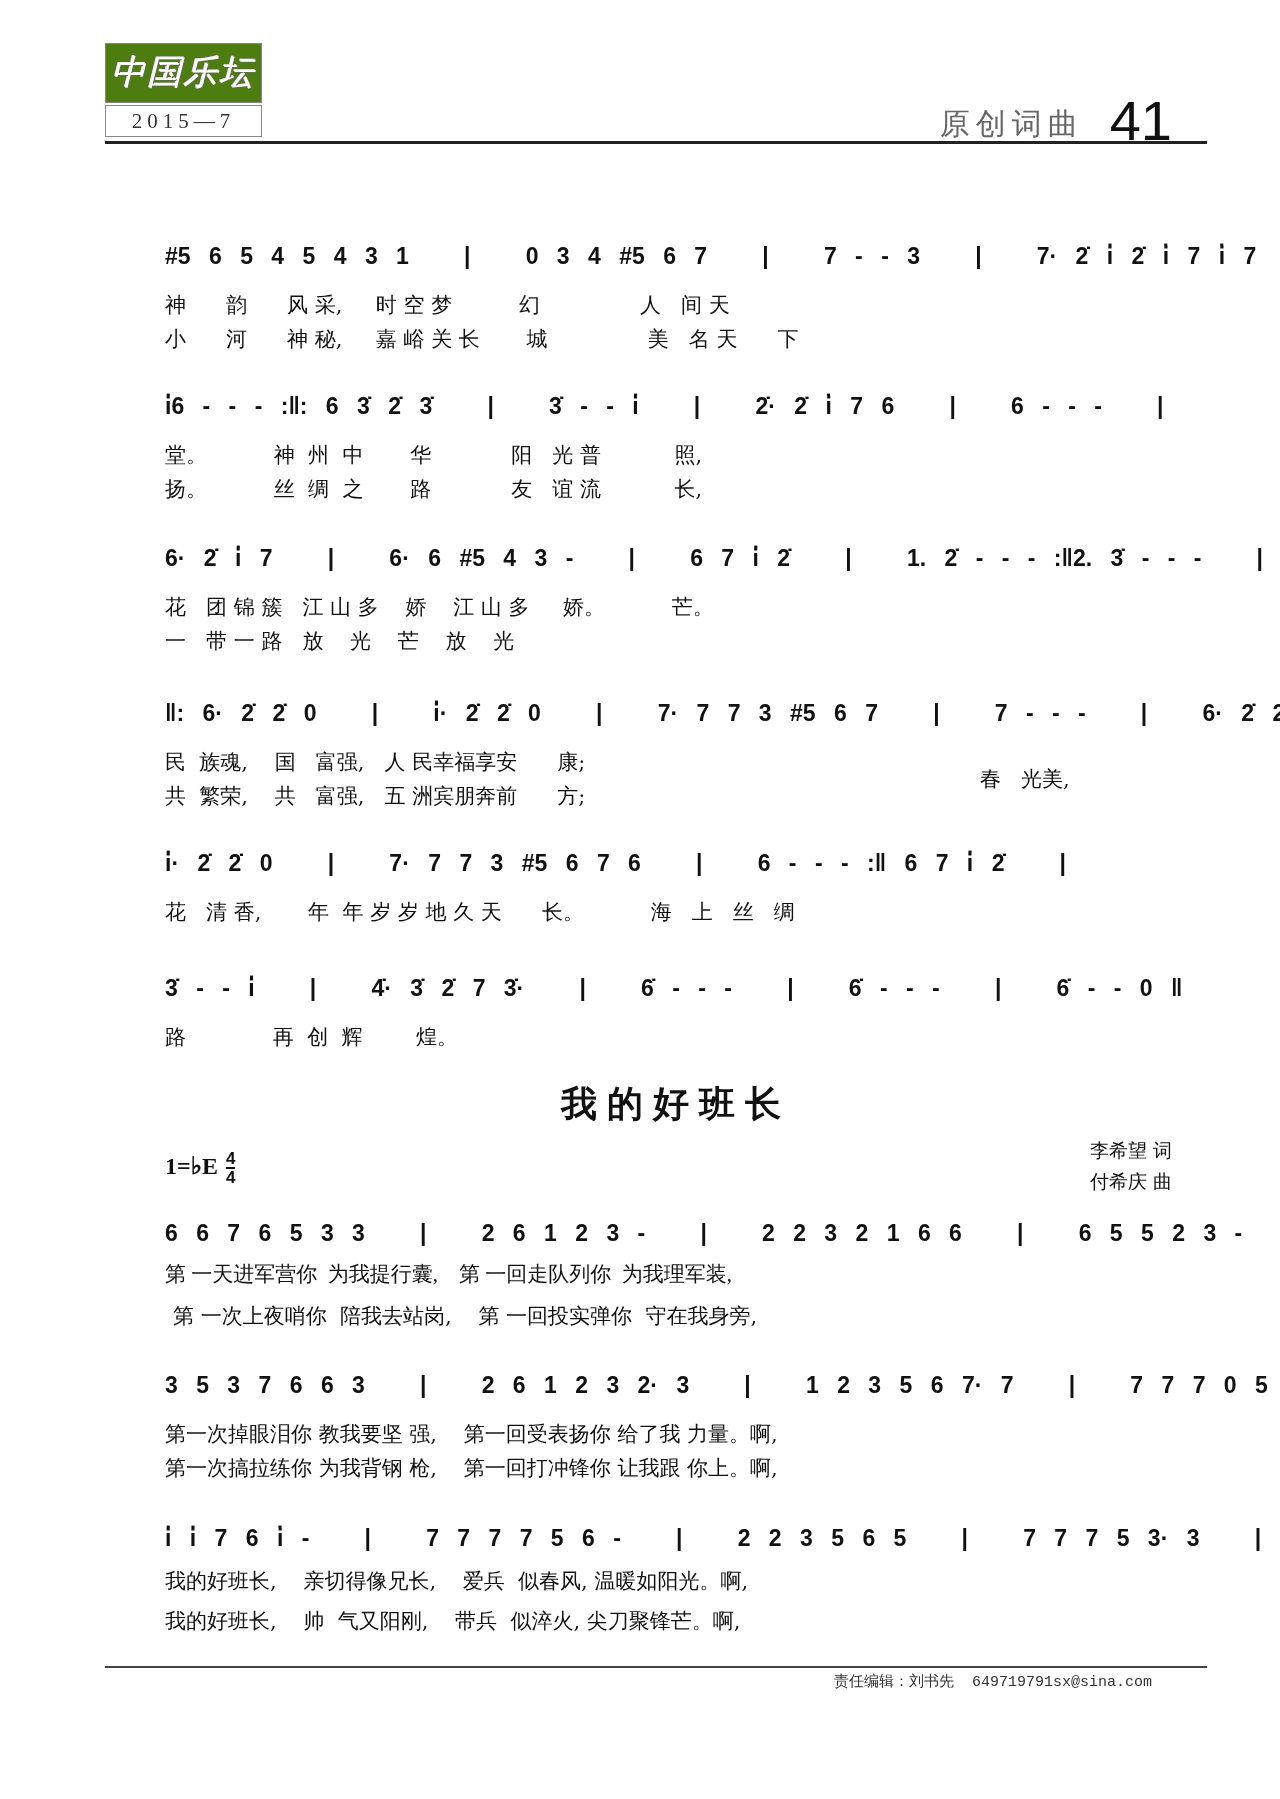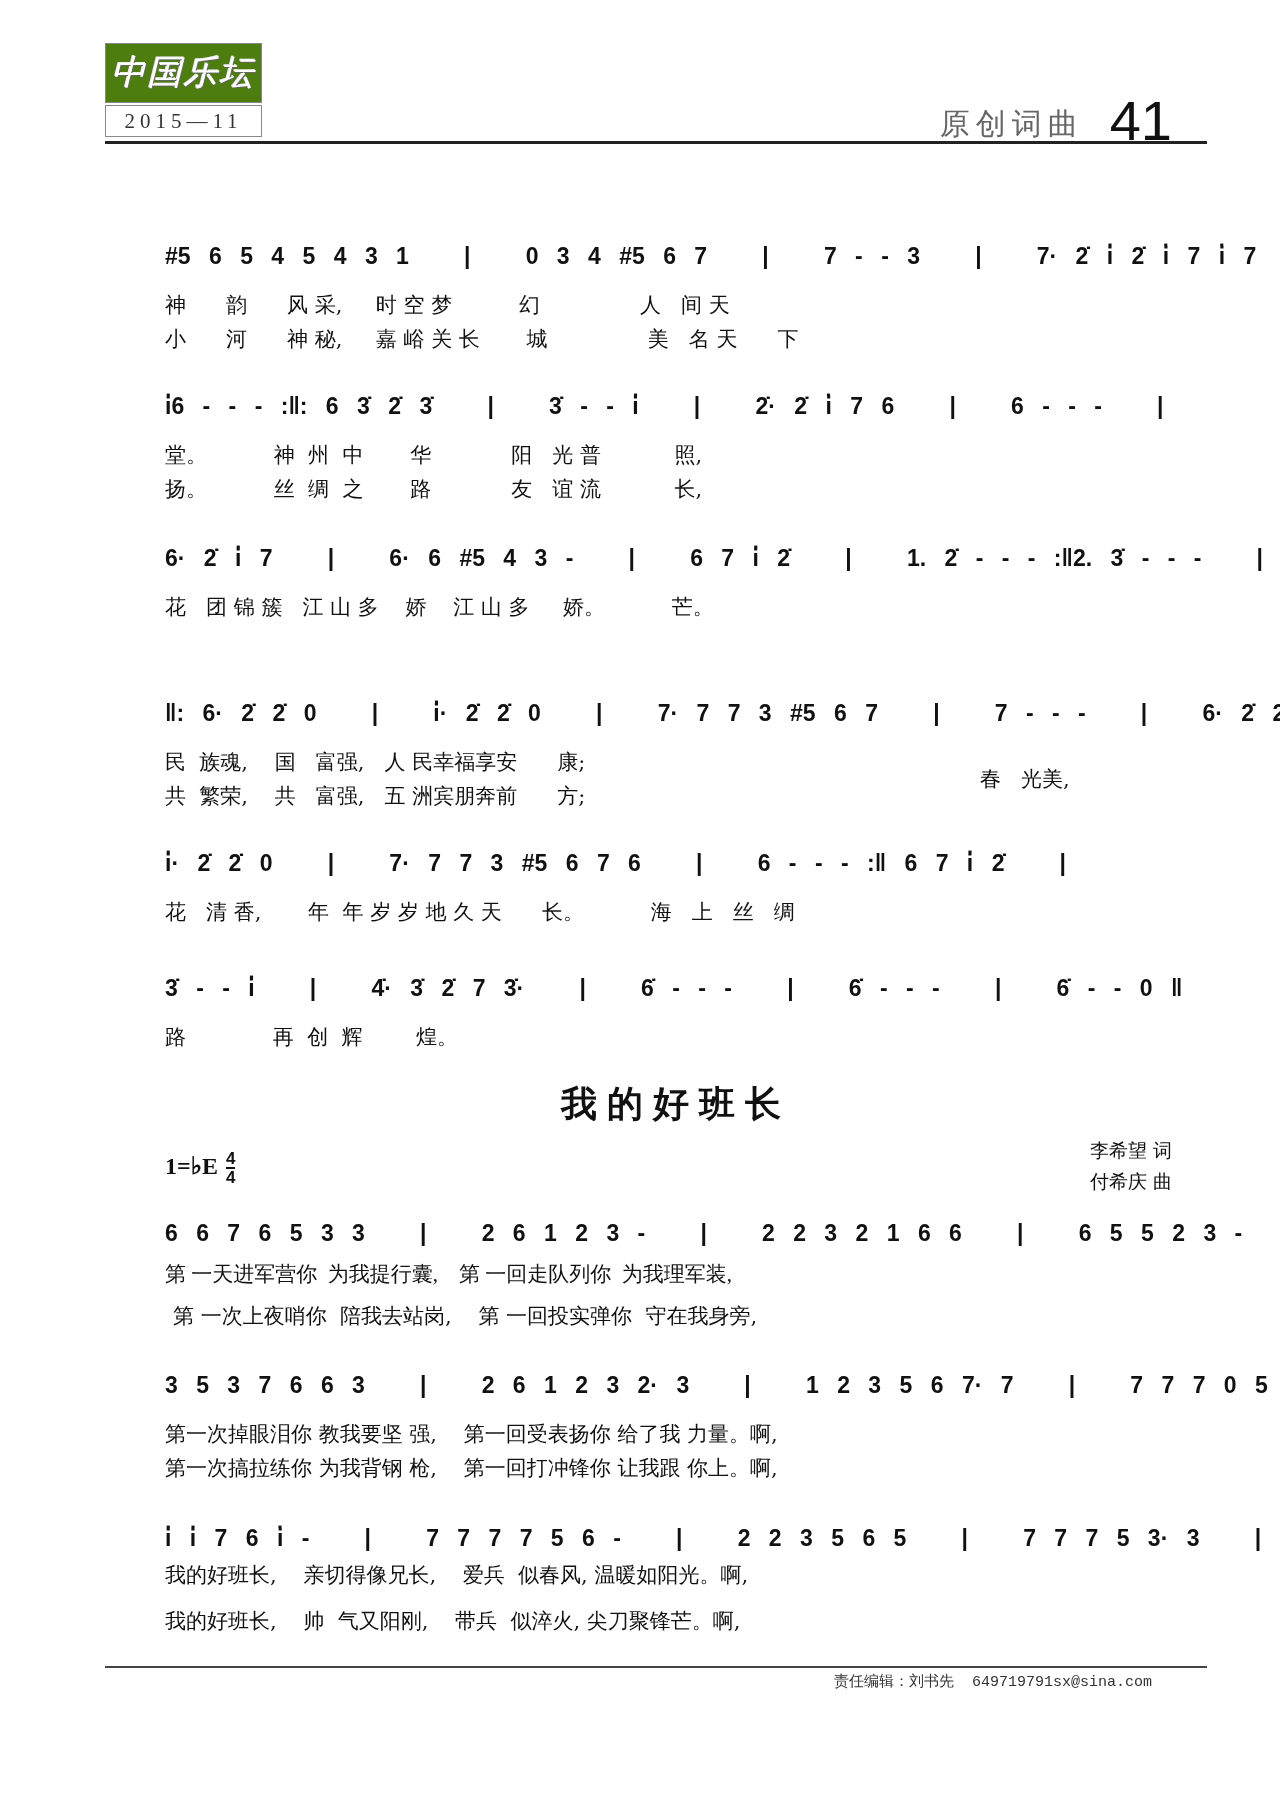--- a/index.html
+++ b/index.html
@@ -17,21 +17,21 @@
   .key{left:165px;top:1150px;font-family:"Liberation Serif",serif;font-size:24px;font-weight:bold;}
   .credits{right:108px;top:1135px;font-family:"DejaVu Serif",serif;font-size:19px;text-align:right;line-height:31px;}
   .rule-bot{left:105px;top:1666px;width:1102px;height:2px;background:#444;}
   .footer{right:128px;top:1672px;font-family:"DejaVu Serif",serif;font-size:15px;color:#333;}
   .footer .mail{font-family:"Liberation Mono",monospace;margin-left:18px;}
 </style>
 </head>
 <body>
 
 <div class="abs logo-box">中国乐坛</div>
-<div class="abs issue-box">2015—11</div>
+<div class="abs issue-box">2015—7</div>
 <div class="abs section-title"><span>原创词曲</span><span class="pg">41</span></div>
 <div class="abs rule-top"></div>
 
 <div id="song1"></div>
 
 <div class="abs title2">我的好班长</div>
 <div class="abs key">
   <span>1=♭E</span>
   <span style="display:inline-block;vertical-align:middle;text-align:center;font-family:'Liberation Sans',sans-serif;font-size:17px;line-height:17px;margin-left:2px;">
     <span style="display:block;border-bottom:2px solid #111;">4</span>
@@ -54,20 +54,21 @@
     <div class="lyric" style="left: 0px; top: 82px;">小      河      神 秘,     嘉 峪 关 长       城               美   名 天      下</div>
   </div>
 <div class="row" style="top: 393px;">
     <div class="note" style="left: 0px; white-space: pre; word-spacing: 12px;">i̇6 - - - :‖: 6 3̇ 2̇ 3̇   |   3̇ - - i̇   |   2̇· 2̇ i̇ 7 6   |   6 - - -   |   </div>
     <div class="lyric" style="left: 0px; top: 48px;">堂。          神  州  中       华            阳   光 普           照,</div>
     <div class="lyric" style="left: 0px; top: 82px;">扬。          丝  绸  之       路            友   谊 流           长,</div>
   </div>
 <div class="row" style="top: 545px;">
     <div class="note" style="left: 0px; white-space: pre; word-spacing: 12px;">6· 2̇ i̇ 7   |   6· 6 #5 4 3 -   |   6 7 i̇ 2̇   |   1. 2̇ - - - :‖2. 3̇ - - -   |   </div>
     <div class="lyric" style="left: 0px; top: 48px;">花   团 锦 簇   江 山 多    娇    江 山 多     娇。          芒。</div>
+    <div class="lyric" style="left: 0px; top: 82px;">一   带 一 路   放    光    芒    放    光</div>
   </div>
 <div class="row" style="top: 700px;">
     <div class="note" style="left: 0px; white-space: pre; word-spacing: 12px;">‖: 6· 2̇ 2̇ 0   |   i̇· 2̇ 2̇ 0   |   7· 7 7 3 #5 6 7   |   7 - - -   |   6· 2̇ 2̇ 0   |   </div>
     <div class="lyric" style="left: 0px; top: 82px;">共  繁荣,    共   富强,   五 洲宾朋奔前      方;</div>
     <div class="lyric" style="left: 0px; top: 48px;">民  族魂,    国   富强,   人 民幸福享安      康;</div>
     <div class="lyric" style="left: 815px; top: 65px;">春   光美,</div>
   </div>
 <div class="row" style="top: 850px;">
     <div class="note" style="left: 0px; white-space: pre; word-spacing: 12px;">i̇· 2̇ 2̇ 0   |   7· 7 7 3 #5 6 7 6   |   6 - - - :‖ 6 7 i̇ 2̇   |   </div>
     <div class="lyric" style="left: 0px; top: 48px;">花   清 香,       年  年 岁 岁 地 久 天      长。          海   上   丝   绸</div>
@@ -81,15 +82,15 @@
     <div class="lyric" style="left: 0px; top: 40px; font-family: Liberation Serif, serif;">第 一天进军营你  为我提行囊,    第 一回走队列你  为我理军装,</div>
     <div class="lyric" style="left: 8px; top: 82px;">第 一次上夜哨你  陪我去站岗,    第 一回投实弹你  守在我身旁,</div>
   </div>
 <div class="row" style="top: 1372px;">
     <div class="note" style="left: 0px; white-space: pre; word-spacing: 12px;">3 5 3 7 6 6 3   |   2 6 1 2 3 2· 3   |   1 2 3 5 6 7· 7   |   7 7 7 0 5 6· 3   |   </div>
     <div class="lyric" style="left: 0px; top: 48px;">第一次掉眼泪你 教我要坚 强,    第一回受表扬你 给了我 力量。啊,</div>
     <div class="lyric" style="left: 0px; top: 82px;">第一次搞拉练你 为我背钢 枪,    第一回打冲锋你 让我跟 你上。啊,</div>
   </div>
 <div class="row" style="top: 1525px;">
     <div class="note" style="left: 0px; white-space: pre; word-spacing: 12px;">i̇ i̇ 7 6 i̇ -   |   7 7 7 7 5 6 -   |   2 2 3 5 6 5   |   7 7 7 5 3· 3   |   </div>
-    <div class="lyric" style="left: 0px; top: 36px;">我的好班长,    亲切得像兄长,    爱兵  似春风, 温暖如阳光。啊,</div>
+    <div class="lyric" style="left: 0px; top: 42px;">我的好班长,    亲切得像兄长,    爱兵  似春风, 温暖如阳光。啊,</div>
     <div class="lyric" style="left: 0px; top: 82px;">我的好班长,    帅  气又阳刚,    带兵  似淬火, 尖刀聚锋芒。啊,</div>
   </div>
 
 </body></html>

